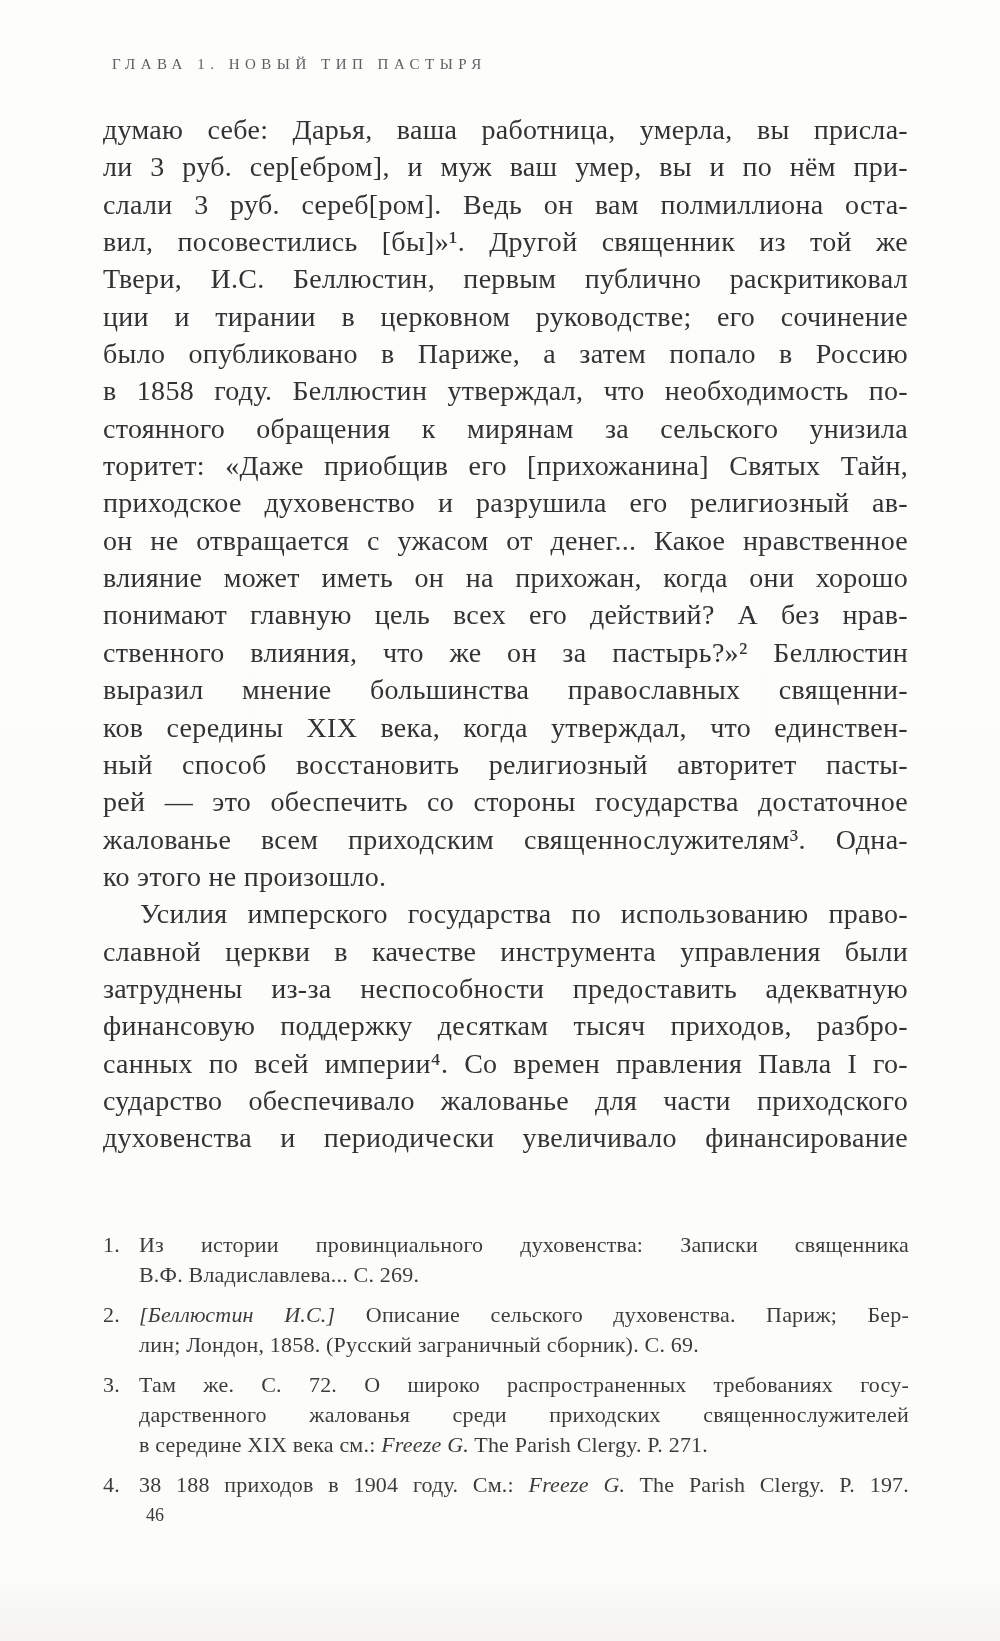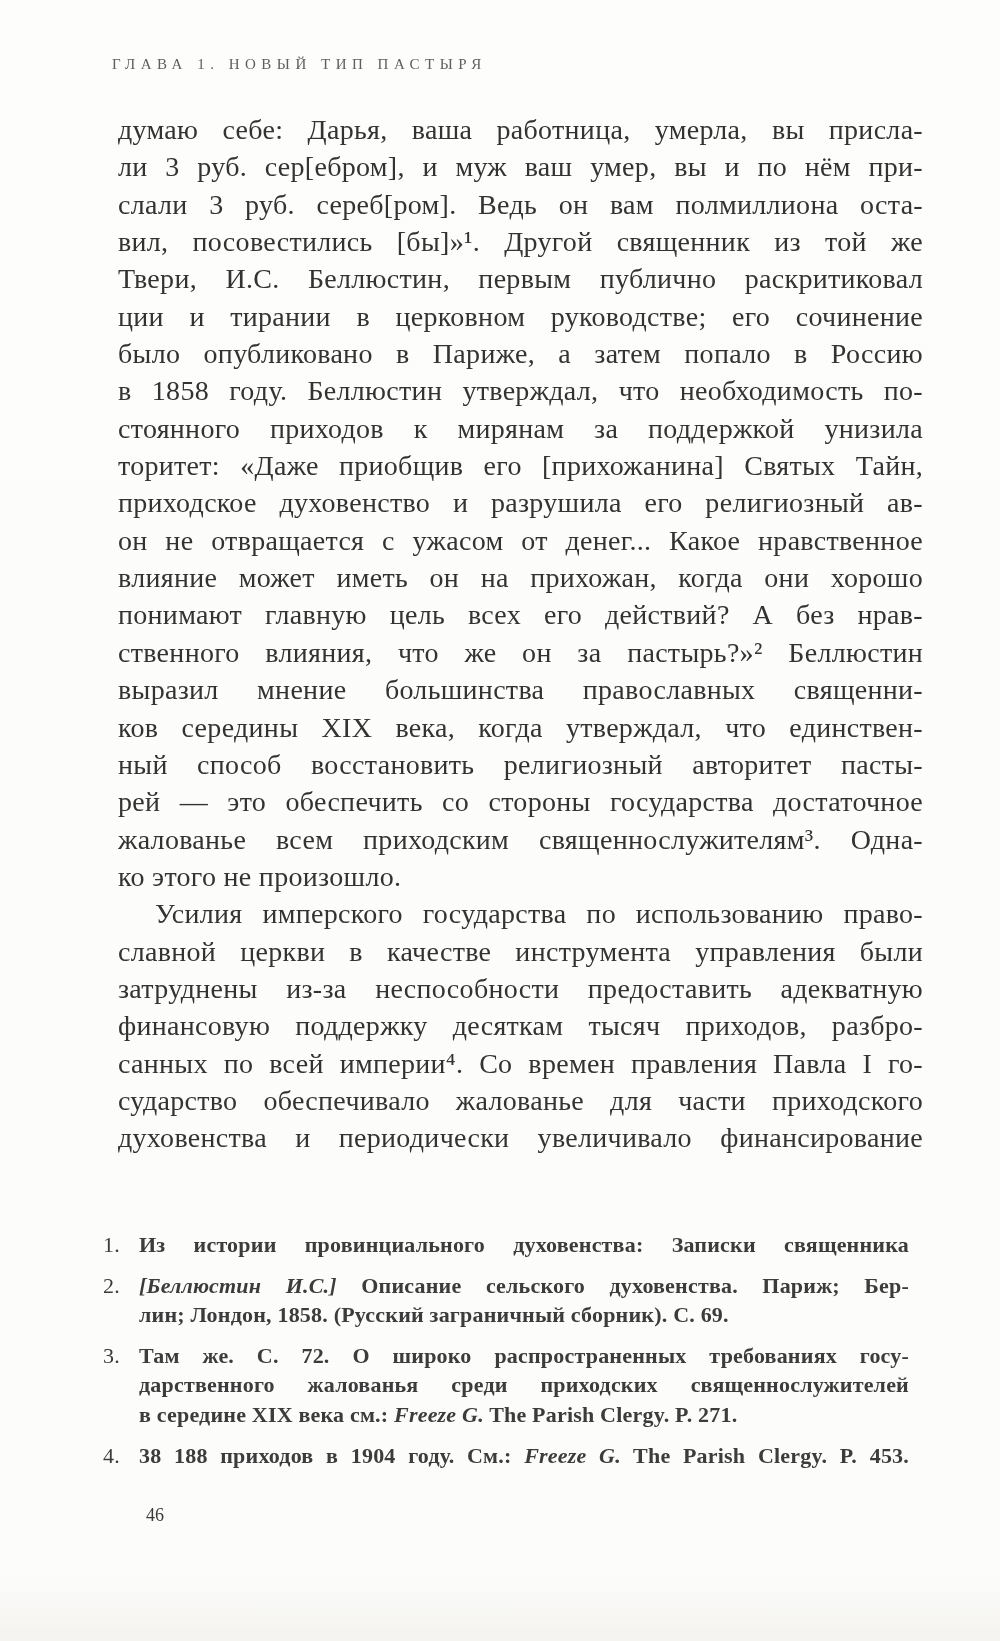--- a/index.html
+++ b/index.html
@@ -28,21 +28,20 @@
   }
   .body-text {
     position: absolute;
     top: 111px;
     left: 103px;
     width: 805px;
     font-size: 28px;
     line-height: 37.35px;
     letter-spacing: 0.3px;
     color: #333333;
-    margin-left: 15px;
   }
   .bline {
     text-align: justify;
     text-align-last: justify;
     height: 37.35px;
     overflow: hidden;
   }
   .bline.end {
     text-align-last: left;
   }
@@ -67,21 +66,20 @@
     flex: 0 0 36px;
     width: 36px;
   }
   .fn-body {
     flex: 1 1 auto;
     min-width: 0;
   }
   .fline {
     text-align: justify;
     text-align-last: justify;
-    font-weight: bold;
   }
   .fline.end {
     text-align-last: left;
   }
   .it {
     font-style: italic;
   }
   .page-number {
     position: absolute;
     top: 1505px;
@@ -98,21 +96,21 @@
 
   <main class="body-text">
       <div class="bline">думаю себе: Дарья, ваша работница, умерла, вы присла-</div>
       <div class="bline">ли 3 руб. сер[ебром], и муж ваш умер, вы и по нём при-</div>
       <div class="bline">слали 3 руб. сереб[ром]. Ведь он вам полмиллиона оста-</div>
       <div class="bline">вил, посовестились [бы]»¹. Другой священник из той же</div>
       <div class="bline">Твери, И.С. Беллюстин, первым публично раскритиковал</div>
       <div class="bline">ции и тирании в церковном руководстве; его сочинение</div>
       <div class="bline">было опубликовано в Париже, а затем попало в Россию</div>
       <div class="bline">в 1858 году. Беллюстин утверждал, что необходимость по-</div>
-      <div class="bline">стоянного приходов к мирянам за поддержкой унизила</div>
+      <div class="bline">стоянного обращения к мирянам за сельского унизила</div>
       <div class="bline">торитет: «Даже приобщив его [прихожанина] Святых Тайн,</div>
       <div class="bline">приходское духовенство и разрушила его религиозный ав-</div>
       <div class="bline">он не отвращается с ужасом от денег... Какое нравственное</div>
       <div class="bline">влияние может иметь он на прихожан, когда они хорошо</div>
       <div class="bline">понимают главную цель всех его действий? А без нрав-</div>
       <div class="bline">ственного влияния, что же он за пастырь?»² Беллюстин</div>
       <div class="bline">выразил мнение большинства православных священни-</div>
       <div class="bline">ков середины XIX века, когда утверждал, что единствен-</div>
       <div class="bline">ный способ восстановить религиозный авторитет пасты-</div>
       <div class="bline">рей — это обеспечить со стороны государства достаточное</div>
@@ -125,39 +123,40 @@
       <div class="bline">санных по всей империи⁴. Со времен правления Павла I го-</div>
       <div class="bline">сударство обеспечивало жалованье для части приходского</div>
       <div class="bline">духовенства и периодически увеличивало финансирование</div>
     </main>
 
   <section class="footnotes">
       <div class="fn">
         <span class="fn-num">1.</span>
         <div class="fn-body">
           <div class="fline"><span>Из истории провинциального духовенства: Записки священника</span></div>
+          <div class="fline end"><span>В.Ф. Владиславлева... С. 269.</span></div>
         </div>
       </div>
       <div class="fn">
         <span class="fn-num">2.</span>
         <div class="fn-body">
           <div class="fline"><span class="it">[Беллюстин И.С.]</span><span> Описание сельского духовенства. Париж; Бер-</span></div>
           <div class="fline end"><span>лин; Лондон, 1858. (Русский заграничный сборник). С. 69.</span></div>
         </div>
       </div>
       <div class="fn">
         <span class="fn-num">3.</span>
         <div class="fn-body">
           <div class="fline"><span>Там же. С. 72. О широко распространенных требованиях госу-</span></div>
           <div class="fline"><span>дарственного жалованья среди приходских священнослужителей</span></div>
           <div class="fline end"><span>в середине XIX века см.: </span><span class="it">Freeze G.</span><span> The Parish Clergy. P. 271.</span></div>
         </div>
       </div>
       <div class="fn">
         <span class="fn-num">4.</span>
         <div class="fn-body">
-          <div class="fline"><span>38 188 приходов в 1904 году. См.: </span><span class="it">Freeze G.</span><span> The Parish Clergy. P. 453.</span></div>
+          <div class="fline"><span>38 188 приходов в 1904 году. См.: </span><span class="it">Freeze G.</span><span> The Parish Clergy. P. 197.</span></div>
         </div>
       </div>
     </section>
 
   <div class="page-number">46</div>
 </div>
 
 </body></html>

